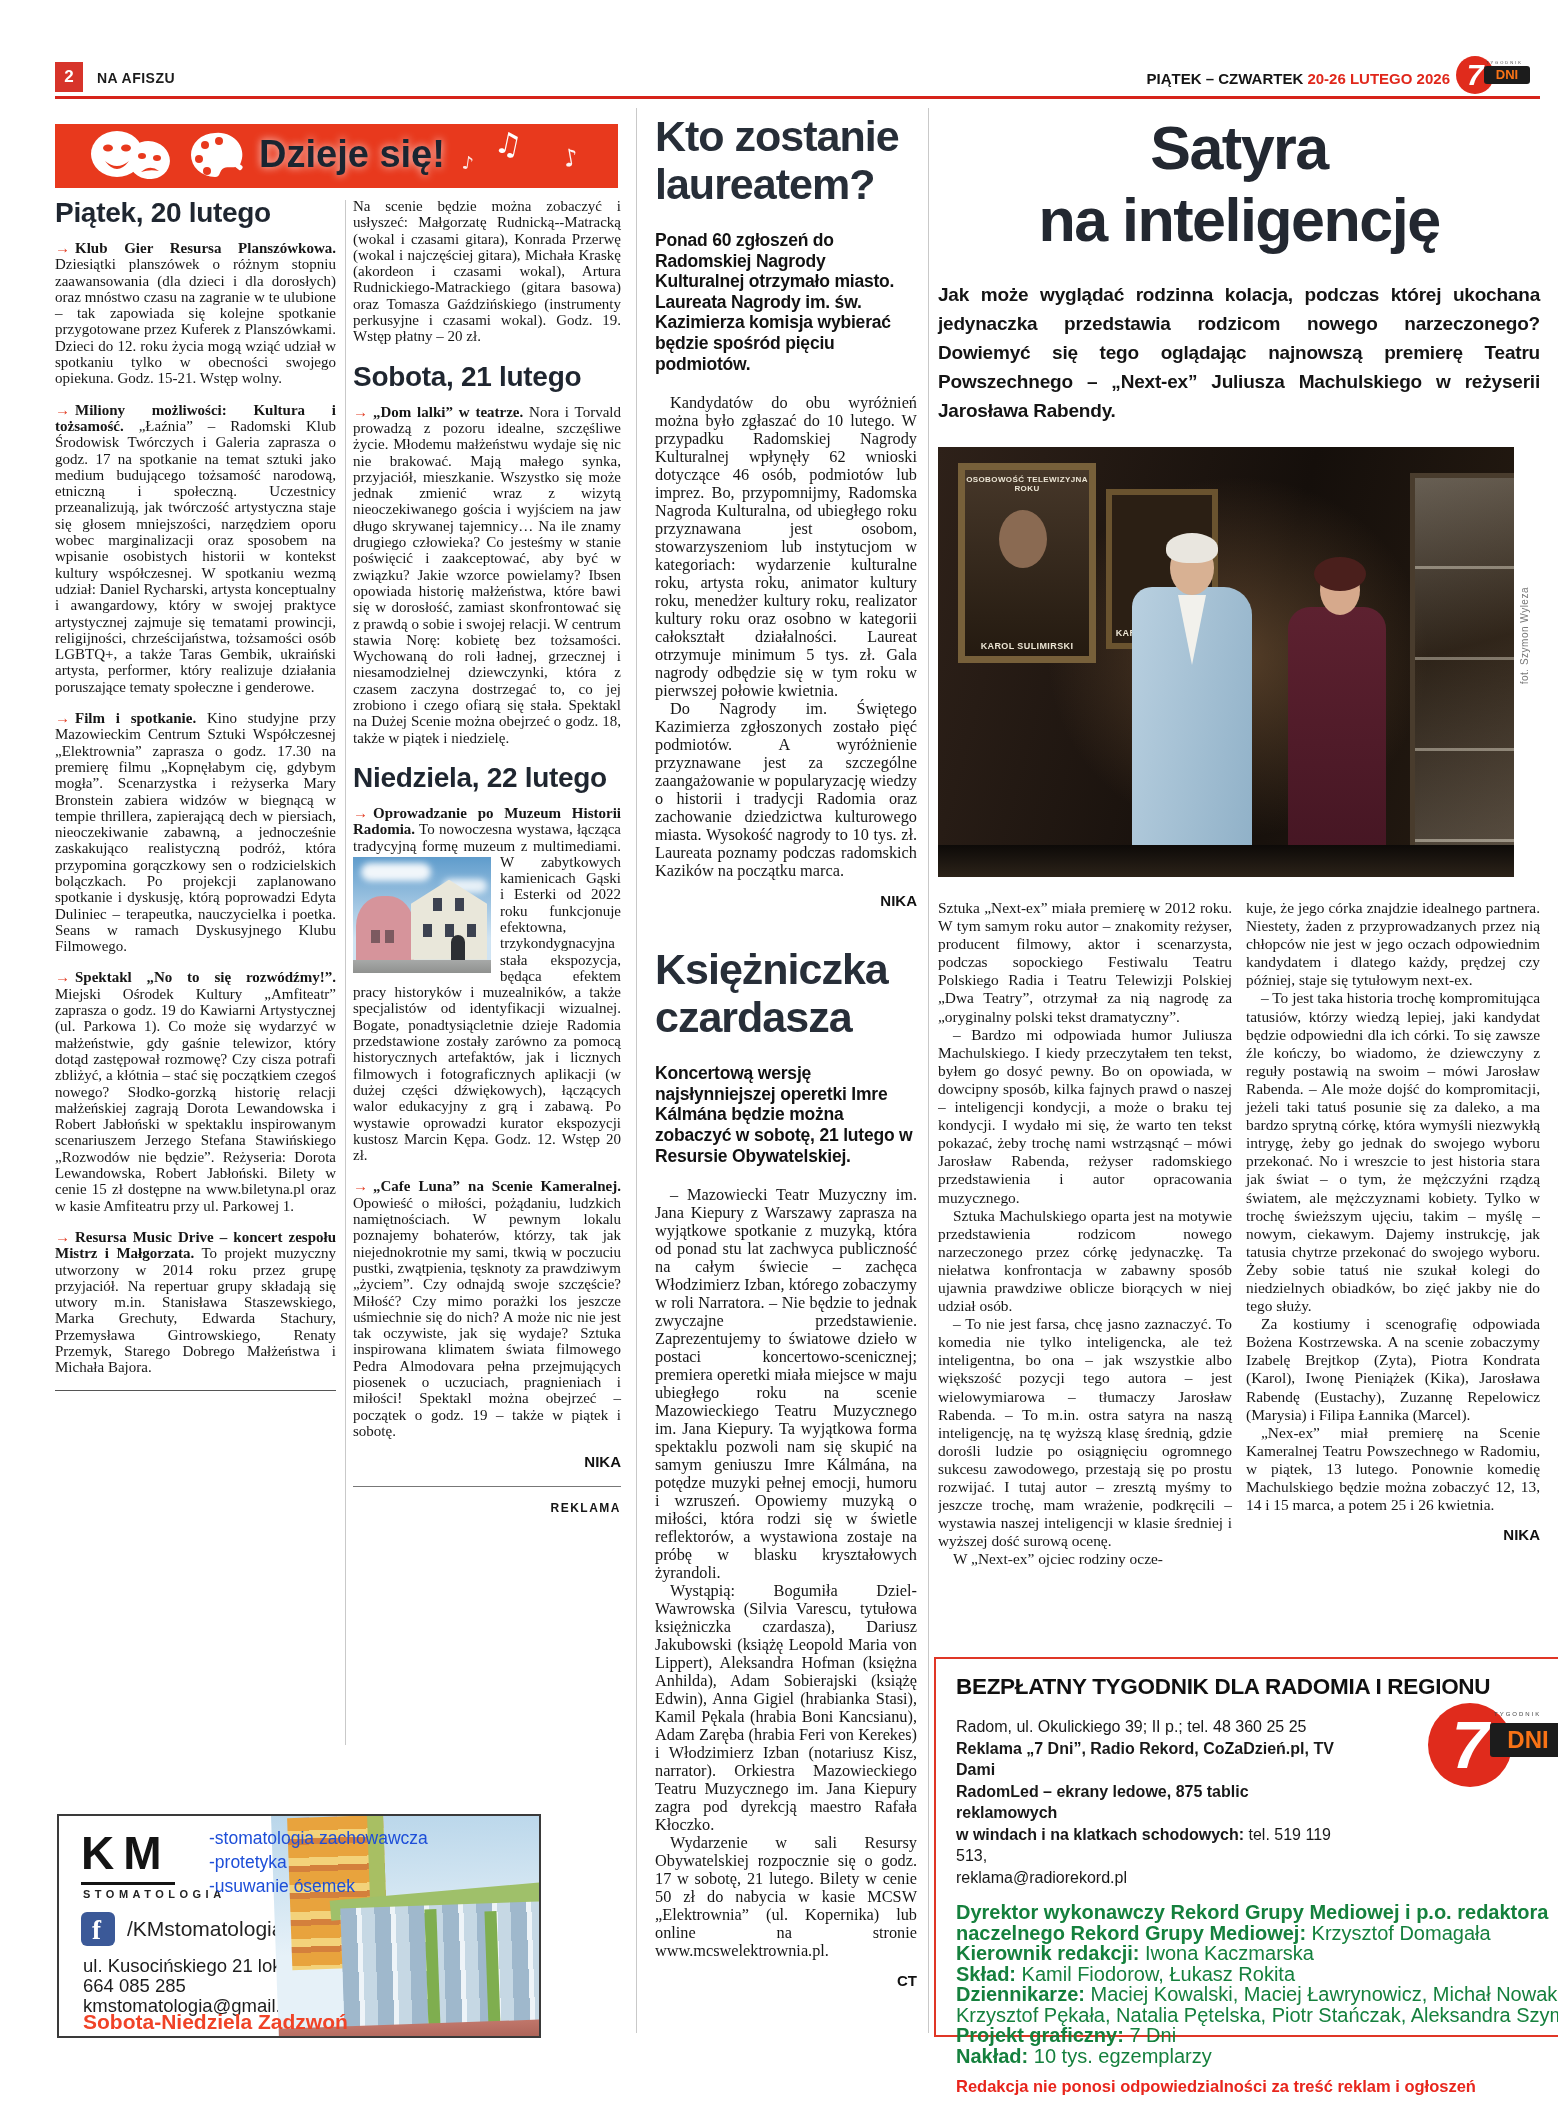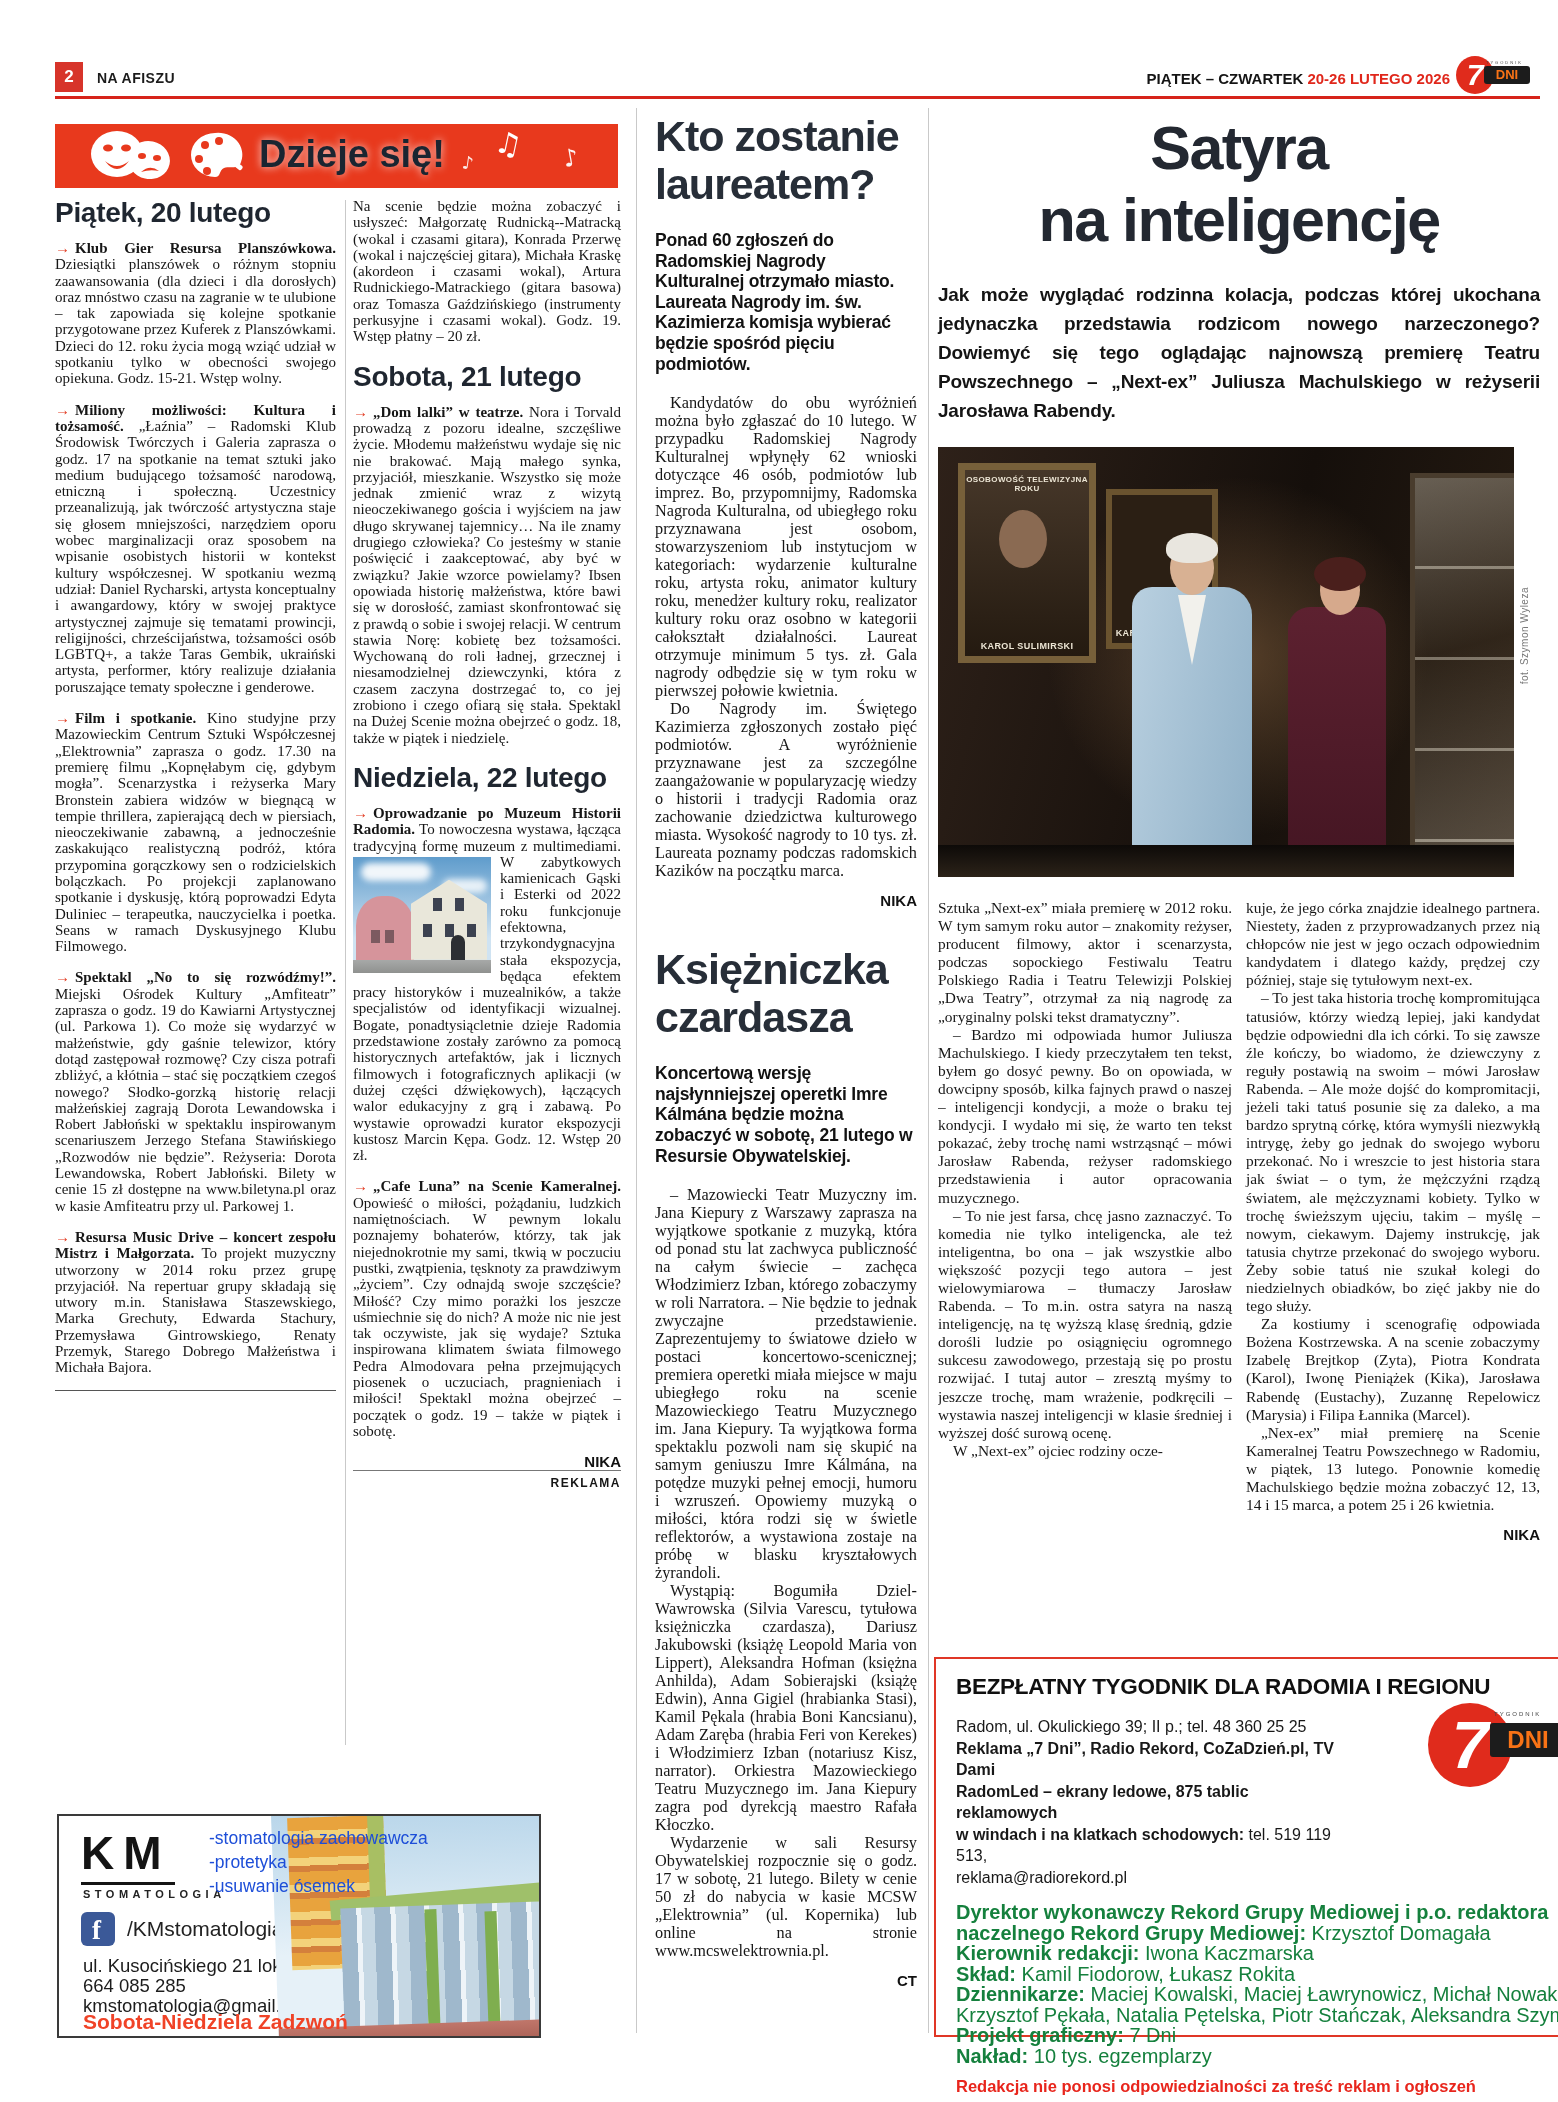--- a/index.html
+++ b/index.html
@@ -48,21 +48,21 @@
   .col3{position:absolute;left:655px;top:112px;width:262px;}
   .rightsec{position:absolute;left:938px;top:112px;width:602px;}
   
   .dayhead{font:bold 28px "Liberation Sans",sans-serif;color:#1f2630;letter-spacing:-.3px;margin:0 0 10px;}
   .dayhead2{margin-top:16px;}
   .li{font-size:15px;line-height:16.3px;text-align:justify;margin:0 0 14px;}
   .arrow{color:#e23b22;font:bold 15px "Liberation Sans",sans-serif;margin-right:5px;}
   .arrow::before{content:"\2192";}
   .endrule{border-top:1.5px solid #555;margin-top:4px;}
   .sig{font:bold 15px "Liberation Sans",sans-serif;text-align:right;margin-top:12px;color:#111;}
-  .reklama-row{border-top:1px solid #777;padding-top:5px;
+  .reklama-row{border-top:1px solid #777;margin-top:16px;padding-top:14px;
                font:bold 12px "Liberation Sans",sans-serif;letter-spacing:1.5px;text-align:right;}
   
   .muz{float:left;width:138px;height:116px;margin:3px 9px 2px 0;position:relative;overflow:hidden;
        background:linear-gradient(#5f9ccc,#cfe3f2 70%);}
   .muz-cloud{position:absolute;left:8px;top:6px;width:70px;height:18px;background:#fff;
              border-radius:12px;filter:blur(3px);opacity:.9;}
   .muz-cloud2{position:absolute;right:4px;top:22px;width:44px;height:14px;background:#fff;
               border-radius:10px;filter:blur(3px);opacity:.8;}
   .muz-h1{position:absolute;left:3px;bottom:13px;width:58px;height:64px;background:#d6949b;
           border-radius:26px 26px 0 0/30px 30px 0 0;}
@@ -286,20 +286,21 @@
         <div class="st-cab"></div>
         <div class="st-floor"></div>
       </div>
       <div class="photo-credit">fot. Szymon Wyleza</div>
     </div>
 
     <div class="twocol">
       <div class="tc-left">
         <p class="rbody">Sztuka „Next-ex” miała premierę w 2012 roku. W tym samym roku autor – znakomity reżyser, producent filmowy, aktor i scenarzysta, podczas sopockiego Festiwalu Teatru Polskiego Radia i Teatru Telewizji Polskiej „Dwa Teatry”, otrzymał za nią nagrodę za „oryginalny polski tekst dramatyczny”.</p>
         <p class="rbody ind">– Bardzo mi odpowiada humor Juliusza Machulskiego. I kiedy przeczytałem ten tekst, byłem go dosyć pewny. Bo on opowiada, w dowcipny sposób, kilka fajnych prawd o naszej – inteligencji kondycji, a może o braku tej kondycji. I wydało mi się, że warto ten tekst pokazać, żeby trochę nami wstrząsnąć – mówi Jarosław Rabenda, reżyser radomskiego przedstawienia i autor opracowania muzycznego.</p>
+        <p class="rbody ind">Sztuka Machulskiego oparta jest na motywie przedstawienia rodzicom nowego narzeczonego przez córkę jedynaczkę. Ta niełatwa konfrontacja w zabawny sposób ujawnia prawdziwe oblicze biorących w niej udział osób.</p>
         <p class="rbody ind">– To nie jest farsa, chcę jasno zaznaczyć. To komedia nie tylko inteligencka, ale też inteligentna, bo ona – jak wszystkie albo większość pozycji tego autora – jest wielowymiarowa – tłumaczy Jarosław Rabenda. – To m.in. ostra satyra na naszą inteligencję, na tę wyższą klasę średnią, gdzie dorośli ludzie po osiągnięciu ogromnego sukcesu zawodowego, przestają się po prostu rozwijać. I tutaj autor – zresztą myśmy to jeszcze trochę, mam wrażenie, podkręcili – wystawia naszej inteligencji w klasie średniej i wyższej dość surową ocenę.</p>
         <p class="rbody ind">W „Next-ex” ojciec rodziny ocze-</p>
       </div>
       <div class="tc-right">
         <p class="rbody">kuje, że jego córka znajdzie idealnego partnera. Niestety, żaden z przyprowadzanych przez nią chłopców nie jest w jego oczach odpowiednim kandydatem i dlatego każdy, prędzej czy później, staje się tytułowym next-ex.</p>
         <p class="rbody ind">– To jest taka historia trochę kompromitująca tatusiów, którzy wiedzą lepiej, jaki kandydat będzie odpowiedni dla ich córki. To się zawsze źle kończy, bo wiadomo, że dziewczyny z reguły postawią na swoim – mówi Jarosław Rabenda. – Ale może dojść do kompromitacji, jeżeli taki tatuś posunie się za daleko, a ma bardzo sprytną córkę, która wymyśli niezwykłą intrygę, żeby go jednak do swojego wyboru przekonać. No i wreszcie to jest historia stara jak świat – o tym, że mężczyźni rządzą światem, ale mężczyznami kobiety. Tylko w trochę świeższym ujęciu, takim – myślę – nowym, ciekawym. Dajemy instrukcję, jak tatusia chytrze przekonać do swojego wyboru. Żeby sobie tatuś nie szukał kolegi do niedzielnych obiadków, bo zięć jakby nie do tego służy.</p>
         <p class="rbody ind">Za kostiumy i scenografię odpowiada Bożena Kostrzewska. A na scenie zobaczymy Izabelę Brejtkop (Zyta), Piotra Kondrata (Karol), Iwonę Pieniążek (Kika), Jarosława Rabendę (Eustachy), Zuzannę Repelowicz (Marysia) i Filipa Łannika (Marcel).</p>
         <p class="rbody ind">„Nex-ex” miał premierę na Scenie Kameralnej Teatru Powszechnego w Radomiu, w piątek, 13 lutego. Ponownie komedię Machulskiego będzie można zobaczyć 12, 13, 14 i 15 marca, a potem 25 i 26 kwietnia.</p>
         <div class="sig">NIKA</div>
       </div>

